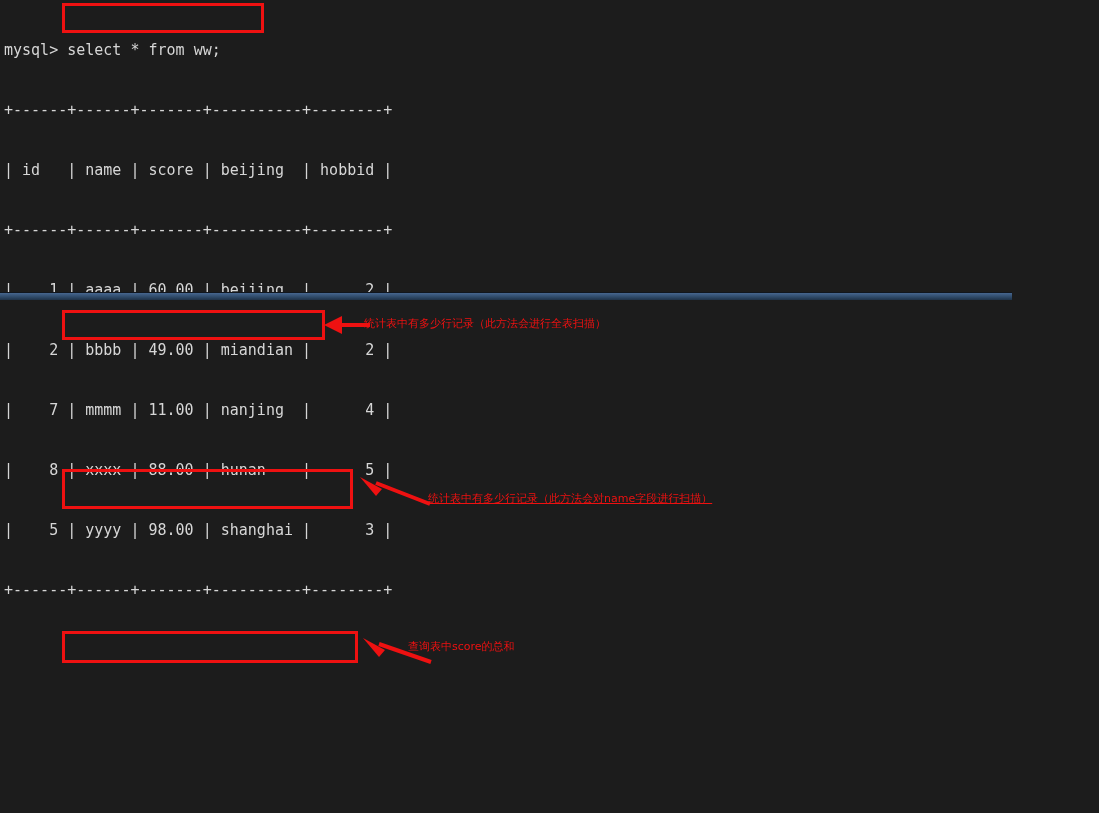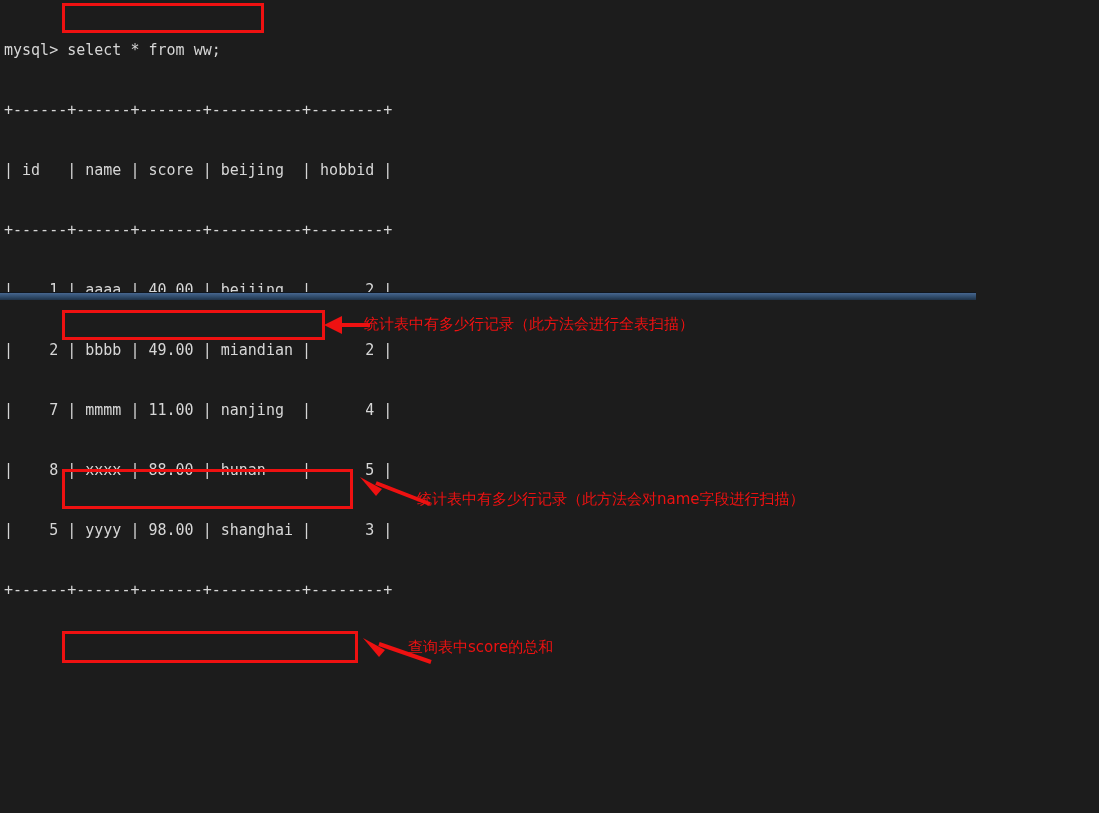--- a/index.html
+++ b/index.html
@@ -7,20 +7,21 @@
     padding: 0;
     background: #1c1c1c;
   }
   #screen {
     position: relative;
     width: 976px;
     height: 813px;
     background: #1c1c1c;
     overflow: hidden;
     font-family: "DejaVu Sans Mono", "Liberation Mono", monospace;
+    padding-left: 36px;
   }
   .term {
     position: absolute;
     left: 4px;
     top: 0px;
     width: 1090px;
     font-family: "DejaVu Sans Mono", "Liberation Mono", monospace;
     font-size: 15px;
     line-height: 20px;
     color: #d6d6d6;
@@ -48,40 +49,40 @@
     position: absolute;
     border: 3px solid #ee1111;
     box-sizing: border-box;
     background: transparent;
     pointer-events: none;
   }
   .anno-text {
     position: absolute;
     color: #ee1111;
     font-family: "DejaVu Sans", "Liberation Sans", sans-serif;
-    font-size: 15px;
+    font-size: 11px;
     line-height: 20px;
     white-space: nowrap;
   }
   .arrow-svg {
     position: absolute;
     overflow: visible;
   }
 </style>
 </head>
 <body>
 
 <div id="screen">
 
   <div class="term">
     <div class="line">mysql&gt; select * from ww;</div>
     <div class="line">+------+------+-------+----------+--------+</div>
     <div class="line">| id   | name | score | beijing  | hobbid |</div>
     <div class="line">+------+------+-------+----------+--------+</div>
-    <div class="line">|    1 | aaaa | 40.00 | beijing  |      2 |</div>
+    <div class="line">|    1 | aaaa | 60.00 | beijing  |      2 |</div>
     <div class="line">|    2 | bbbb | 49.00 | miandian |      2 |</div>
     <div class="line">|    7 | mmmm | 11.00 | nanjing  |      4 |</div>
     <div class="line">|    8 | xxxx | 88.00 | hunan    |      5 |</div>
     <div class="line">|    5 | yyyy | 98.00 | shanghai |      3 |</div>
     <div class="line">+------+------+-------+----------+--------+</div>
     
     
     
     
     
@@ -130,17 +131,17 @@
     <polygon points="8,5 30,17 24,24" fill="#ee1111"></polygon>
   </svg>
 
   <svg class="arrow-svg" style="left:357px; top:634px;" width="76" height="36">
     <line x1="74" y1="28" x2="22" y2="10" stroke="#ee1111" stroke-width="4"></line>
     <polygon points="6,4 28,16 22,23" fill="#ee1111"></polygon>
   </svg>
 
   <div class="anno-text" style="left:364px; top:314px;">统计表中有多少行记录（此方法会进行全表扫描）</div>
 
-  <div class="anno-text" style="left:417px; top:489px;">统计表中有多少行记录（此方法会对name字段进行扫描）</div>
+  <div class="anno-text" style="left:428px; top:489px;text-decoration:underline;">统计表中有多少行记录（此方法会对name字段进行扫描）</div>
 
   <div class="anno-text" style="left:408px; top:637px;">查询表中score的总和</div>
 
 </div>
 
 </body></html>

